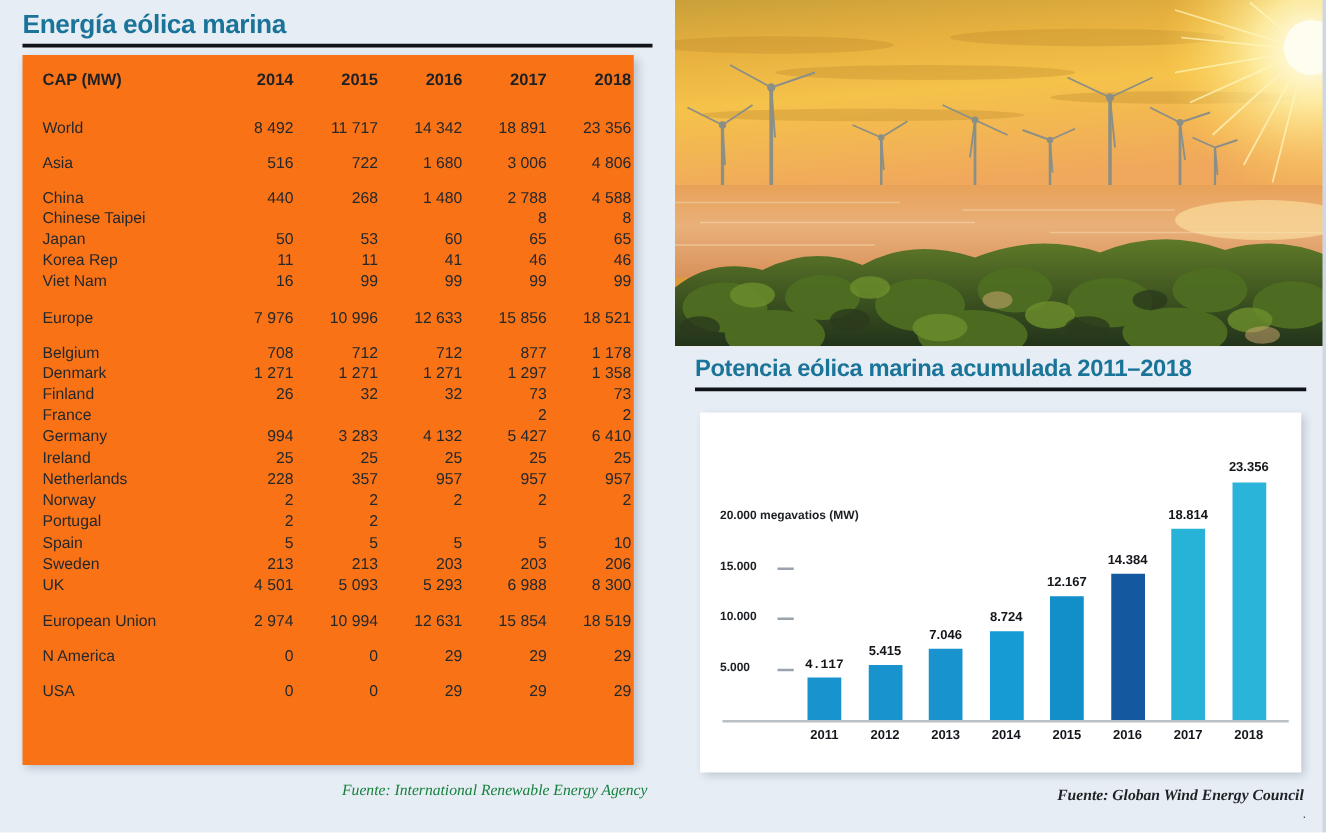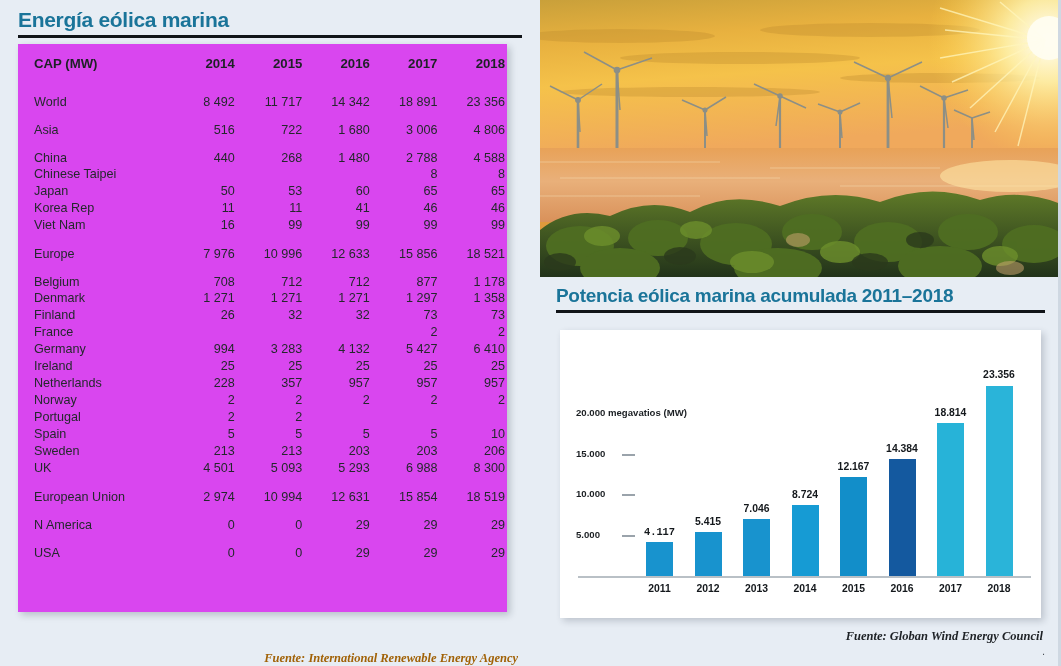--- a/index.html
+++ b/index.html
@@ -25,21 +25,21 @@
     font-weight: bold;
     letter-spacing: -0.3px;
     padding-bottom: 3px;
   }
   .title-rule { height: 3px; background: #101418; margin: 0 18px 0 18px; }
 
   .table-card {
     position: absolute;
     left: 18px; top: 44px;
     width: 489px; height: 568px;
-    background: #d946ef;
+    background: #f97316;
     box-shadow: 3px 3px 7px rgba(20,30,50,0.22);
   }
   table.cap {
     width: 100%;
     border-collapse: collapse;
     font-size: 12.6px;
     color: #24282c;
   }
   table.cap th {
     font-weight: bold;
@@ -58,26 +58,26 @@
     white-space: nowrap;
   }
   table.cap td.num { padding-right: 2px; }
   table.cap th.num { padding-right: 2px; }
   col.c-name { width: 150px; }
   col.c-y    { width: 67px; }
   tr.gap-top td { padding-top: 13px; }
   tr.tight td { padding-top: 0px; padding-bottom: 0px; line-height: 17px; }
   .source {
     position: absolute;
-    right: 22px; bottom: 0;
+    right: 22px; bottom: 26px;
     font-size: 12.5px;
     font-style: italic;
-    color: #a16207;
+    color: #15803d;
     font-family: "Liberation Serif", serif;
-    font-weight: 700;
+    font-weight: 400;
   }
 
   
   .right-col { position: relative; width: 521px; height: 666px; }
 
   
   .photo {
     position: absolute; left: 0; top: 0;
     width: 521px; height: 277px;
     overflow: hidden;

